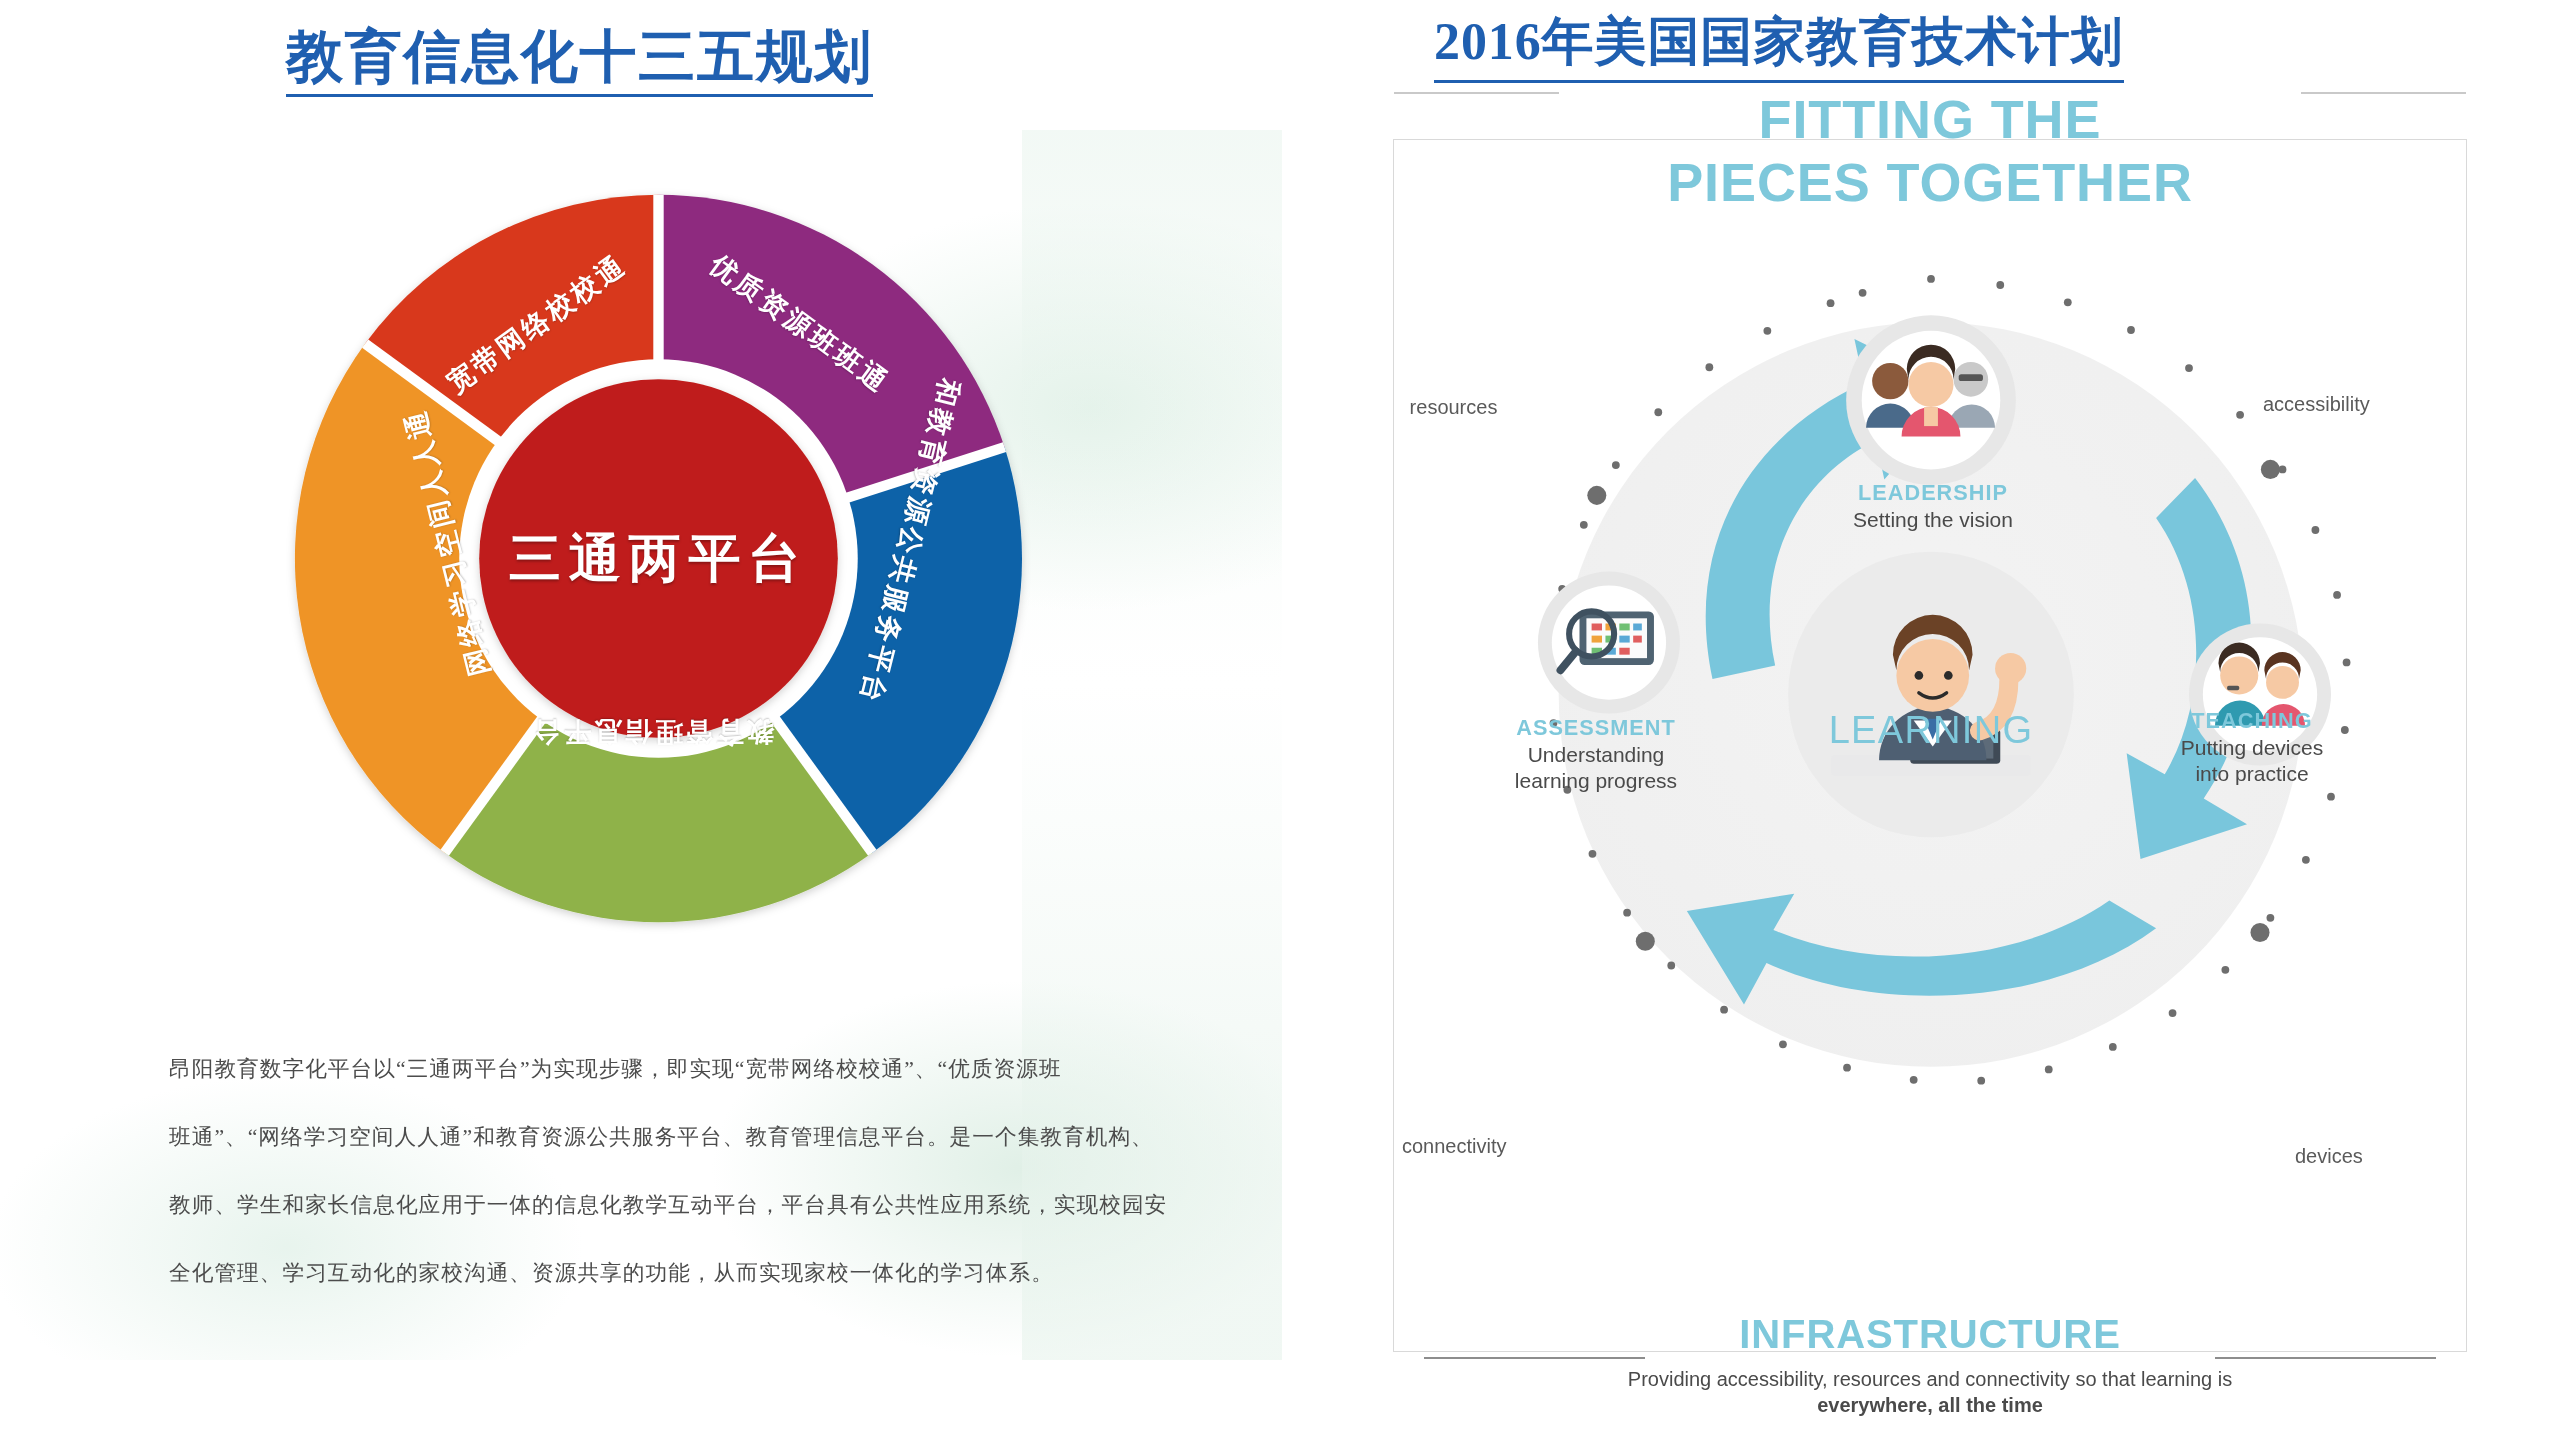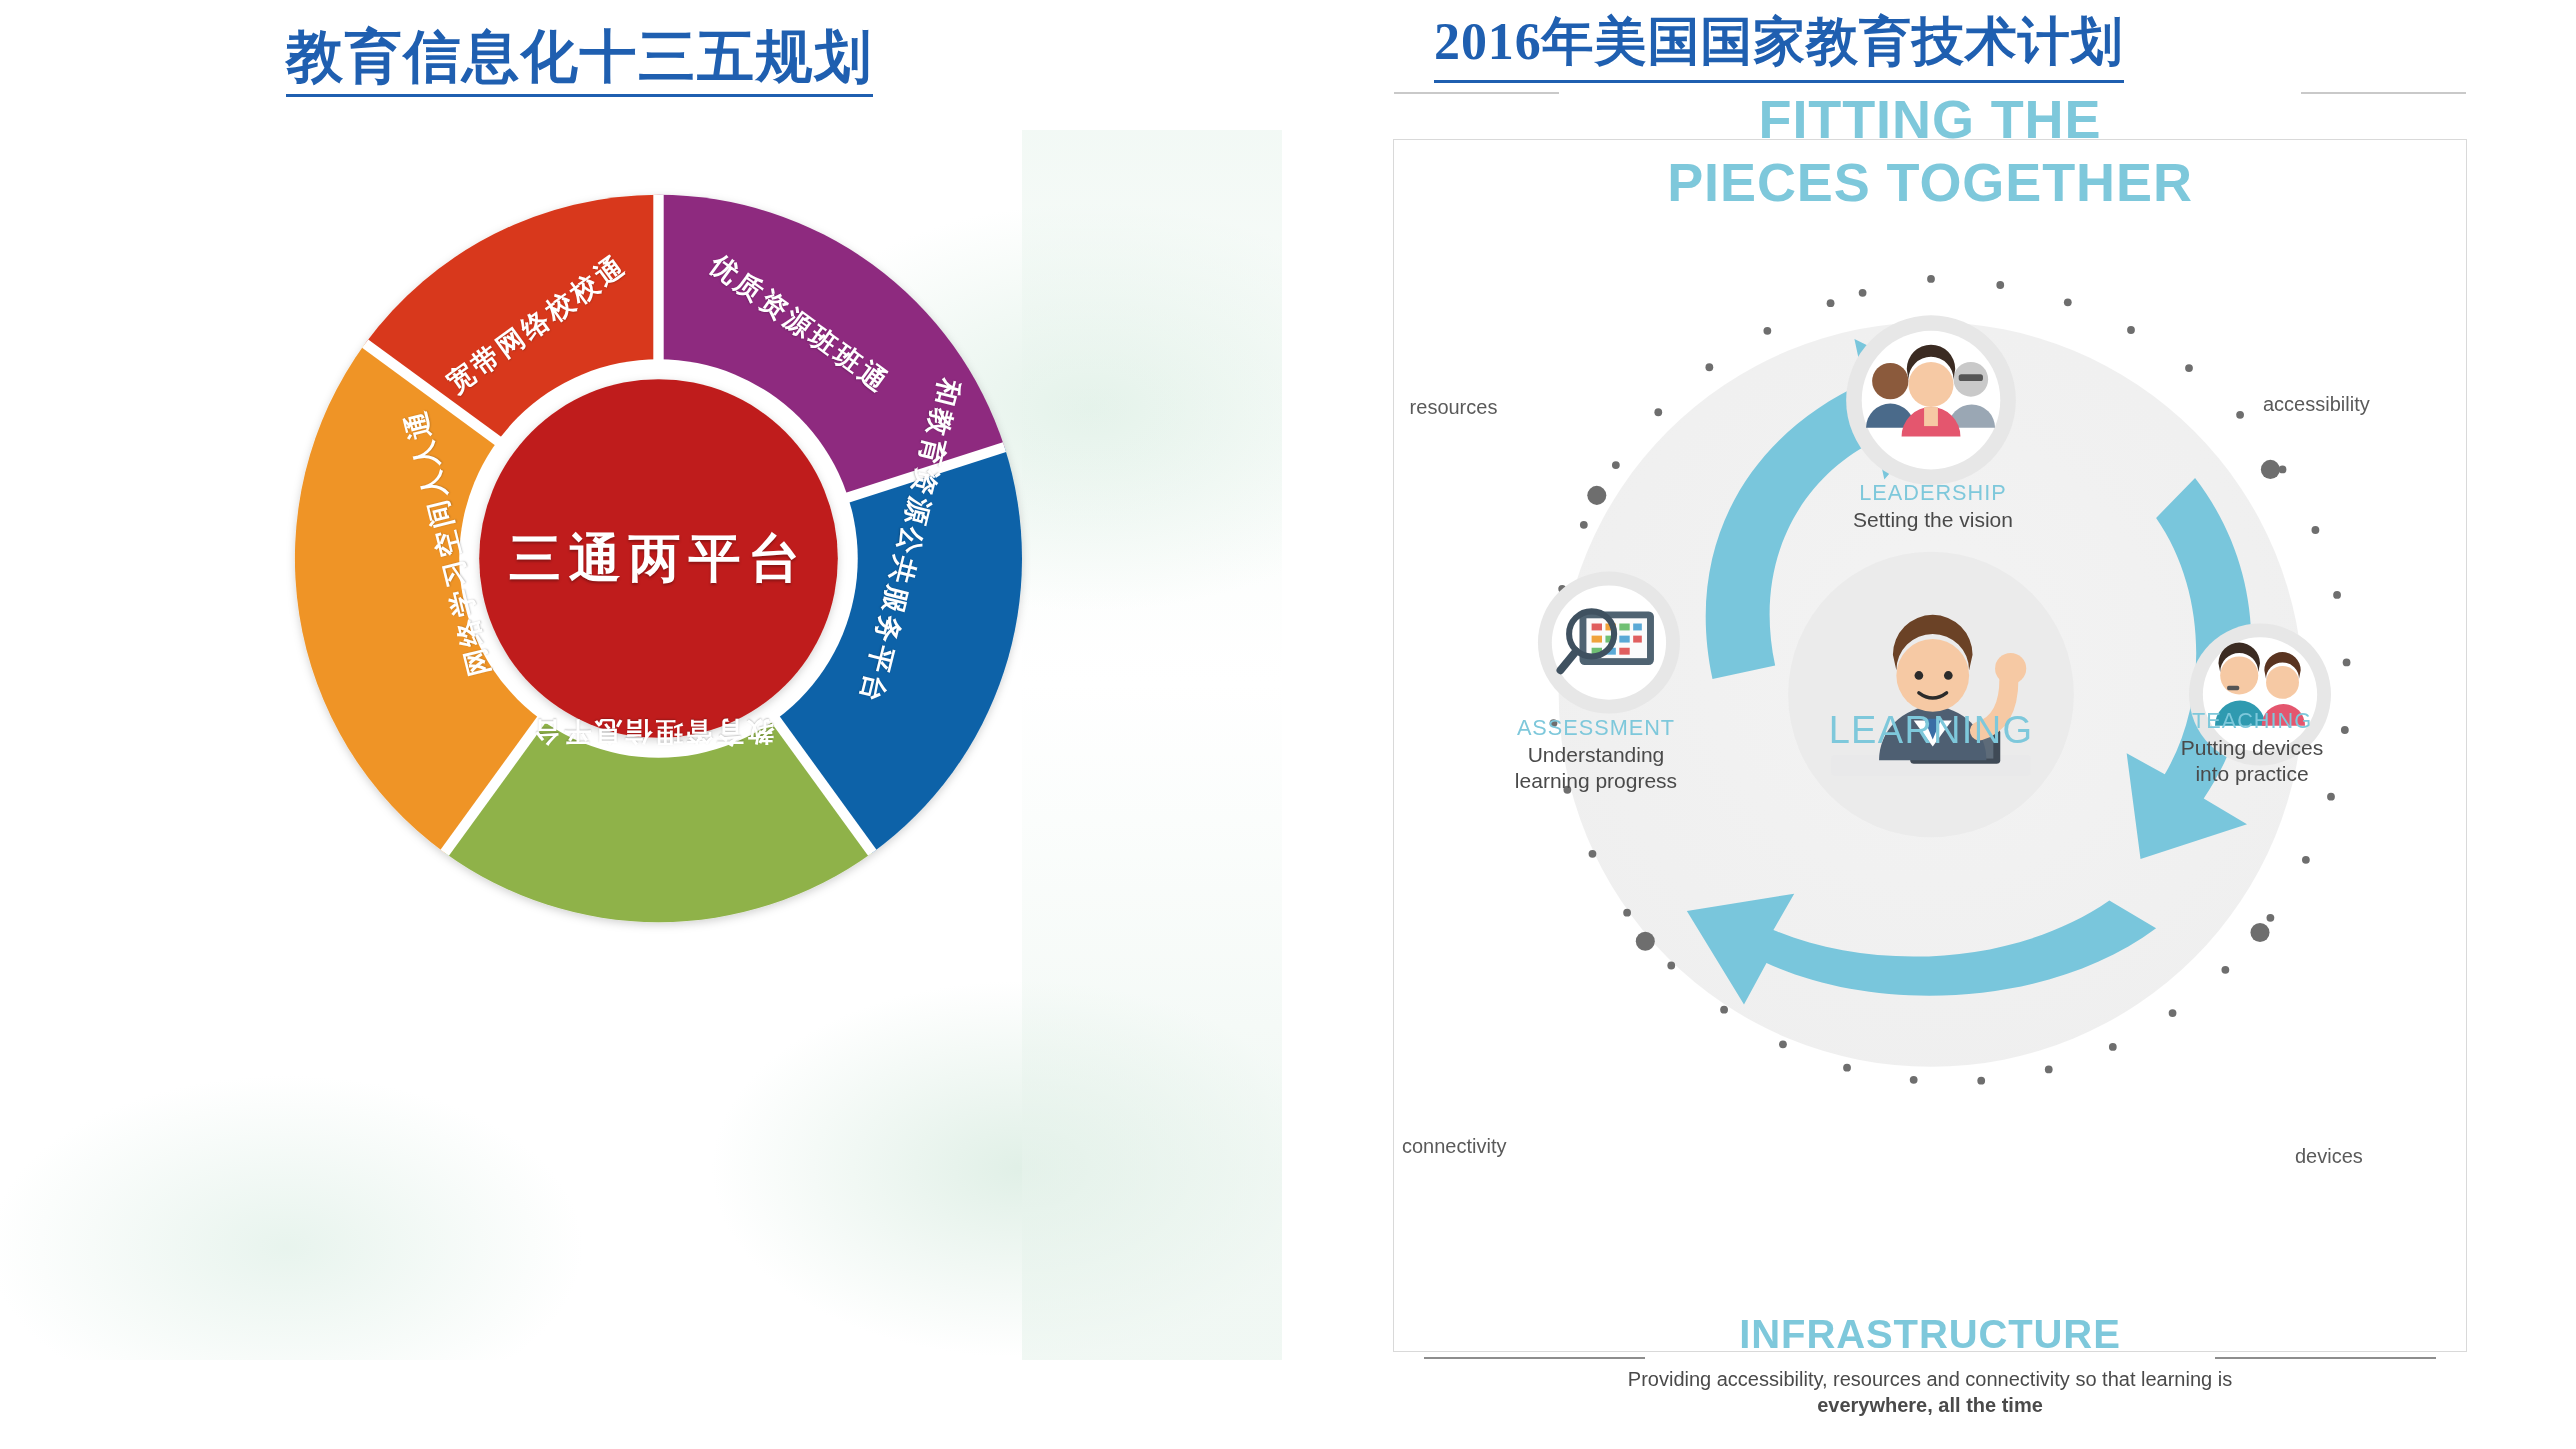--- a/index.html
+++ b/index.html
@@ -119,21 +119,21 @@
   .fit-rule.right{ right: 0; width: 165px; }
 
   .circle-stage {
     position: absolute; left: 0; top: 61px; width: 1074px; height: 987px;
   }
   .stage-svg { position: absolute; left: 0; top: 0; width: 1074px; height: 987px; }
 
   
   .node-label { position: absolute; text-align: center; white-space: nowrap; }
   .node-label .hd {
-    color: #7ec8db; font-size: 21.7px; font-weight: 400; letter-spacing: 1px;
+    color: #7ec8db; font-size: 21.7px; font-weight: 700; letter-spacing: 1px;
   }
   .node-label .sb { color: #4a4a4a; font-size: 21px; line-height: 1.18; margin-top: 1.7px;}
 
   .nl-leadership { left: 392px; top: 279px; width: 294px; }
   .nl-assessment { left: 59px;  top: 472px; width: 286px; margin-top: 42px; }
   .nl-teaching   { left: 728px; top: 507px; width: 260px; }
 
   .learning-label {
     position: absolute; left: 329px; top: 508px; width: 416px;
     text-align: center; color: #7ec8db;
@@ -206,20 +206,26 @@
 
       <div class="seg-label lbl-red">宽带网络校校通</div>
       <div class="seg-label lbl-purple">优质资源班班通</div>
       <div class="seg-label lbl-blue">和教育资源公共服务平台</div>
       <div class="seg-label lbl-green">教育管理信息平台</div>
       <div class="seg-label lbl-orange">网络学习空间人人通</div>
 
       <div class="center-text">三通两平台</div>
     </div>
 
+    <div class="para">
+      <p>昂阳教育数字化平台以“三通两平台”为实现步骤，即实现“宽带网络校校通”、“优质资源班</p>
+      <p>班通”、“网络学习空间人人通”和教育资源公共服务平台、教育管理信息平台。是一个集教育机构、</p>
+      <p>教师、学生和家长信息化应用于一体的信息化教学互动平台，平台具有公共性应用系统，实现校园安</p>
+      <p>全化管理、学习互动化的家校沟通、资源共享的功能，从而实现家校一体化的学习体系。</p>
+    </div>
   </div>
 
   <div class="right-panel">
     <div class="title-right">2016年美国国家教育技术计划</div>
 
     <div class="infographic">
 
       <div class="fitting-title">
         <span class="fit-rule left"></span>
         <span class="fit-rule right"></span>

